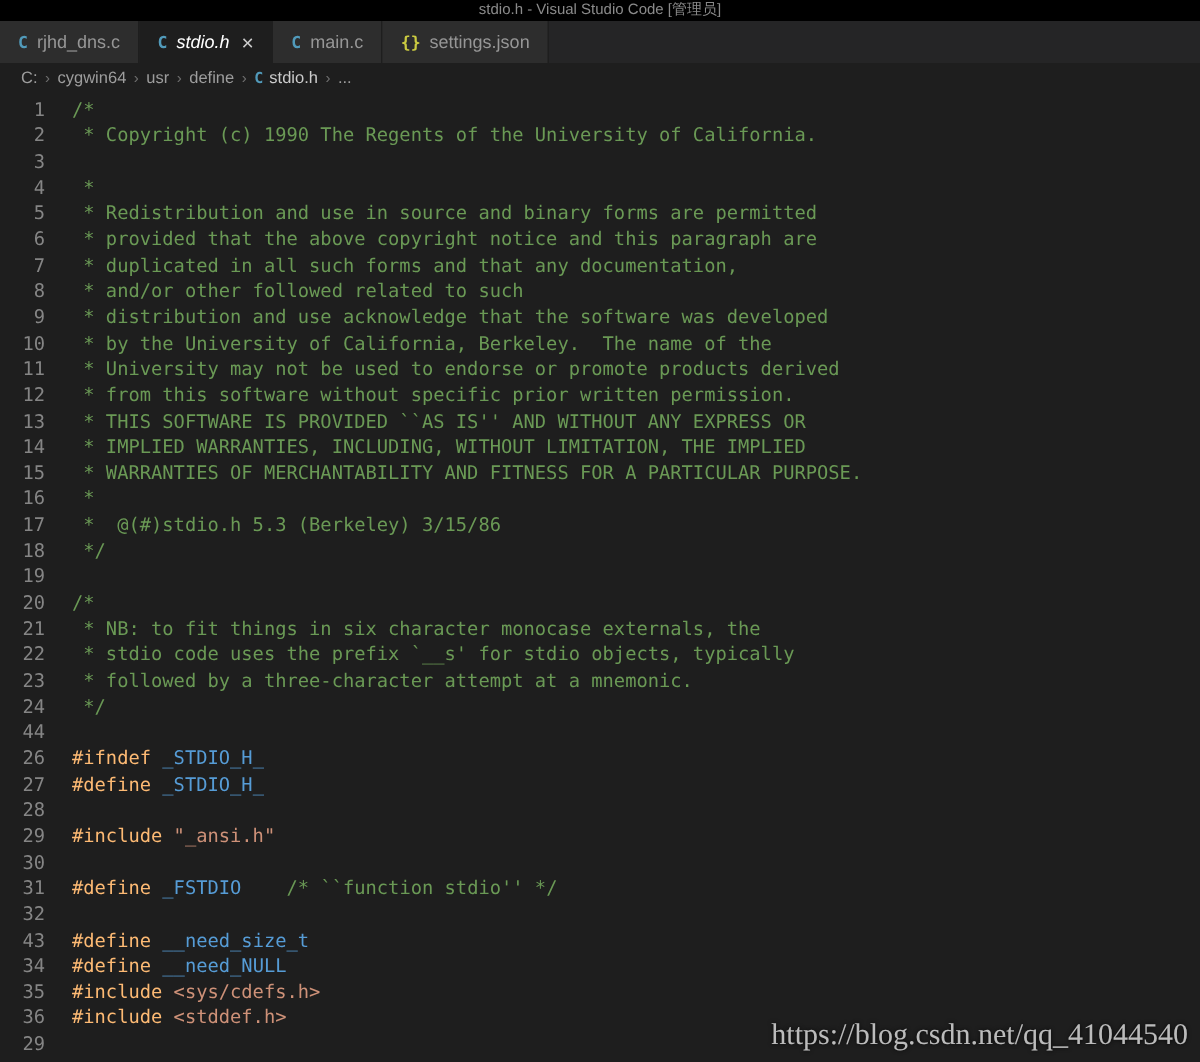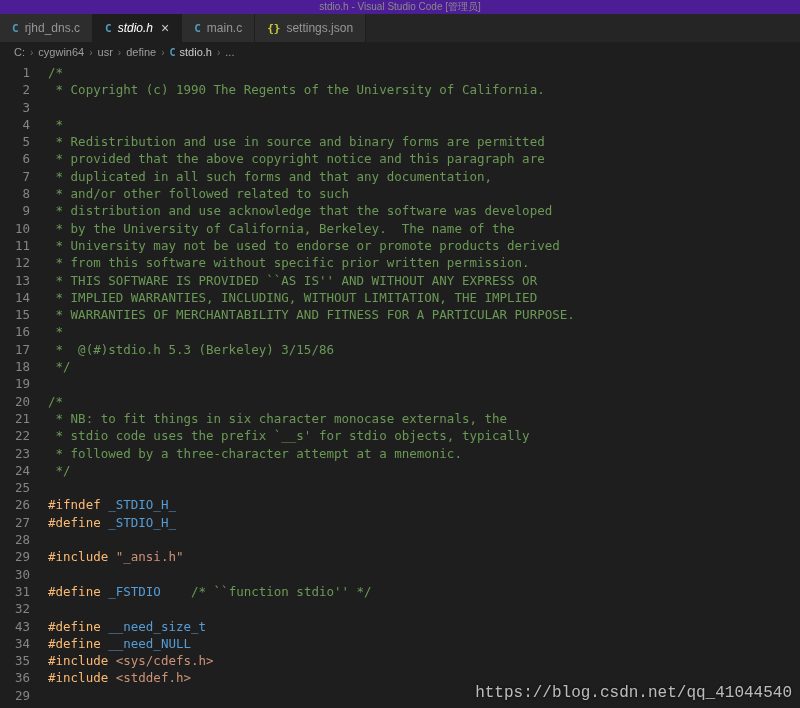--- a/index.html
+++ b/index.html
@@ -4,21 +4,21 @@
 <style>
   html,body{margin:0;padding:0;}
   body{
     width:800px;height:708px;overflow:hidden;
     background:#1e1e1e;
     font-family:"Liberation Sans",sans-serif;
     position:relative;
   }
   
   .titlebar{
-    height:14px;background:#4c1d95;
+    height:14px;background:#000000;
     display:flex;align-items:center;justify-content:center;
     color:#8a8a8a;font-size:10px;line-height:10px;
     overflow:hidden;white-space:nowrap;
   }
   
   .tabbar{
     height:28px;background:#252526;display:flex;align-items:stretch;
   }
   .tab{
     display:flex;align-items:center;
@@ -59,22 +59,22 @@
   }
   .code{padding-left:18px;color:#d4d4d4;}
   .tok-comment{color:#6a9955;}
   .tok-prep{color:#fdba74;}
   .tok-macro{color:#569cd6;}
   .tok-string{color:#ce9178;}
   
   .watermark{
     position:absolute;right:8px;bottom:6px;
     color:rgba(235,235,235,0.78);
-    font-size:16px;
-    font-family:Liberation Mono, monospace;
+    font-size:20px;
+    font-family:Liberation Serif, serif;
     text-shadow:0 0 3px rgba(0,0,0,0.8);
   }
 </style>
 </head>
 <body>
 
 <div class="titlebar">
   <span>stdio.h - Visual Studio Code [管理员]</span>
 </div>
 
@@ -130,21 +130,21 @@
     <div class="line"><span class="ln">15</span><span class="code"><span class="tok-comment"> * WARRANTIES OF MERCHANTABILITY AND FITNESS FOR A PARTICULAR PURPOSE.</span></span></div>
     <div class="line"><span class="ln">16</span><span class="code"><span class="tok-comment"> *</span></span></div>
     <div class="line"><span class="ln">17</span><span class="code"><span class="tok-comment"> *  @(#)stdio.h 5.3 (Berkeley) 3/15/86</span></span></div>
     <div class="line"><span class="ln">18</span><span class="code"><span class="tok-comment"> */</span></span></div>
     <div class="line"><span class="ln">19</span><span class="code"></span></div>
     <div class="line"><span class="ln">20</span><span class="code"><span class="tok-comment">/*</span></span></div>
     <div class="line"><span class="ln">21</span><span class="code"><span class="tok-comment"> * NB: to fit things in six character monocase externals, the</span></span></div>
     <div class="line"><span class="ln">22</span><span class="code"><span class="tok-comment"> * stdio code uses the prefix `__s' for stdio objects, typically</span></span></div>
     <div class="line"><span class="ln">23</span><span class="code"><span class="tok-comment"> * followed by a three-character attempt at a mnemonic.</span></span></div>
     <div class="line"><span class="ln">24</span><span class="code"><span class="tok-comment"> */</span></span></div>
-    <div class="line"><span class="ln">25</span><span class="code"></span></div>
+    <div class="line"><span class="ln">44</span><span class="code"></span></div>
     <div class="line"><span class="ln">26</span><span class="code"><span class="tok-prep">#ifndef </span><span class="tok-macro">_STDIO_H_</span></span></div>
     <div class="line"><span class="ln">27</span><span class="code"><span class="tok-prep">#define </span><span class="tok-macro">_STDIO_H_</span></span></div>
     <div class="line"><span class="ln">28</span><span class="code"></span></div>
     <div class="line"><span class="ln">29</span><span class="code"><span class="tok-prep">#include </span><span class="tok-string">"_ansi.h"</span></span></div>
     <div class="line"><span class="ln">30</span><span class="code"></span></div>
     <div class="line"><span class="ln">31</span><span class="code"><span class="tok-prep">#define </span><span class="tok-macro">_FSTDIO</span><span class="tok-comment">    /* ``function stdio'' */</span></span></div>
     <div class="line"><span class="ln">32</span><span class="code"></span></div>
     <div class="line"><span class="ln">43</span><span class="code"><span class="tok-prep">#define </span><span class="tok-macro">__need_size_t</span></span></div>
     <div class="line"><span class="ln">34</span><span class="code"><span class="tok-prep">#define </span><span class="tok-macro">__need_NULL</span></span></div>
     <div class="line"><span class="ln">35</span><span class="code"><span class="tok-prep">#include </span><span class="tok-string">&lt;sys/cdefs.h&gt;</span></span></div>

